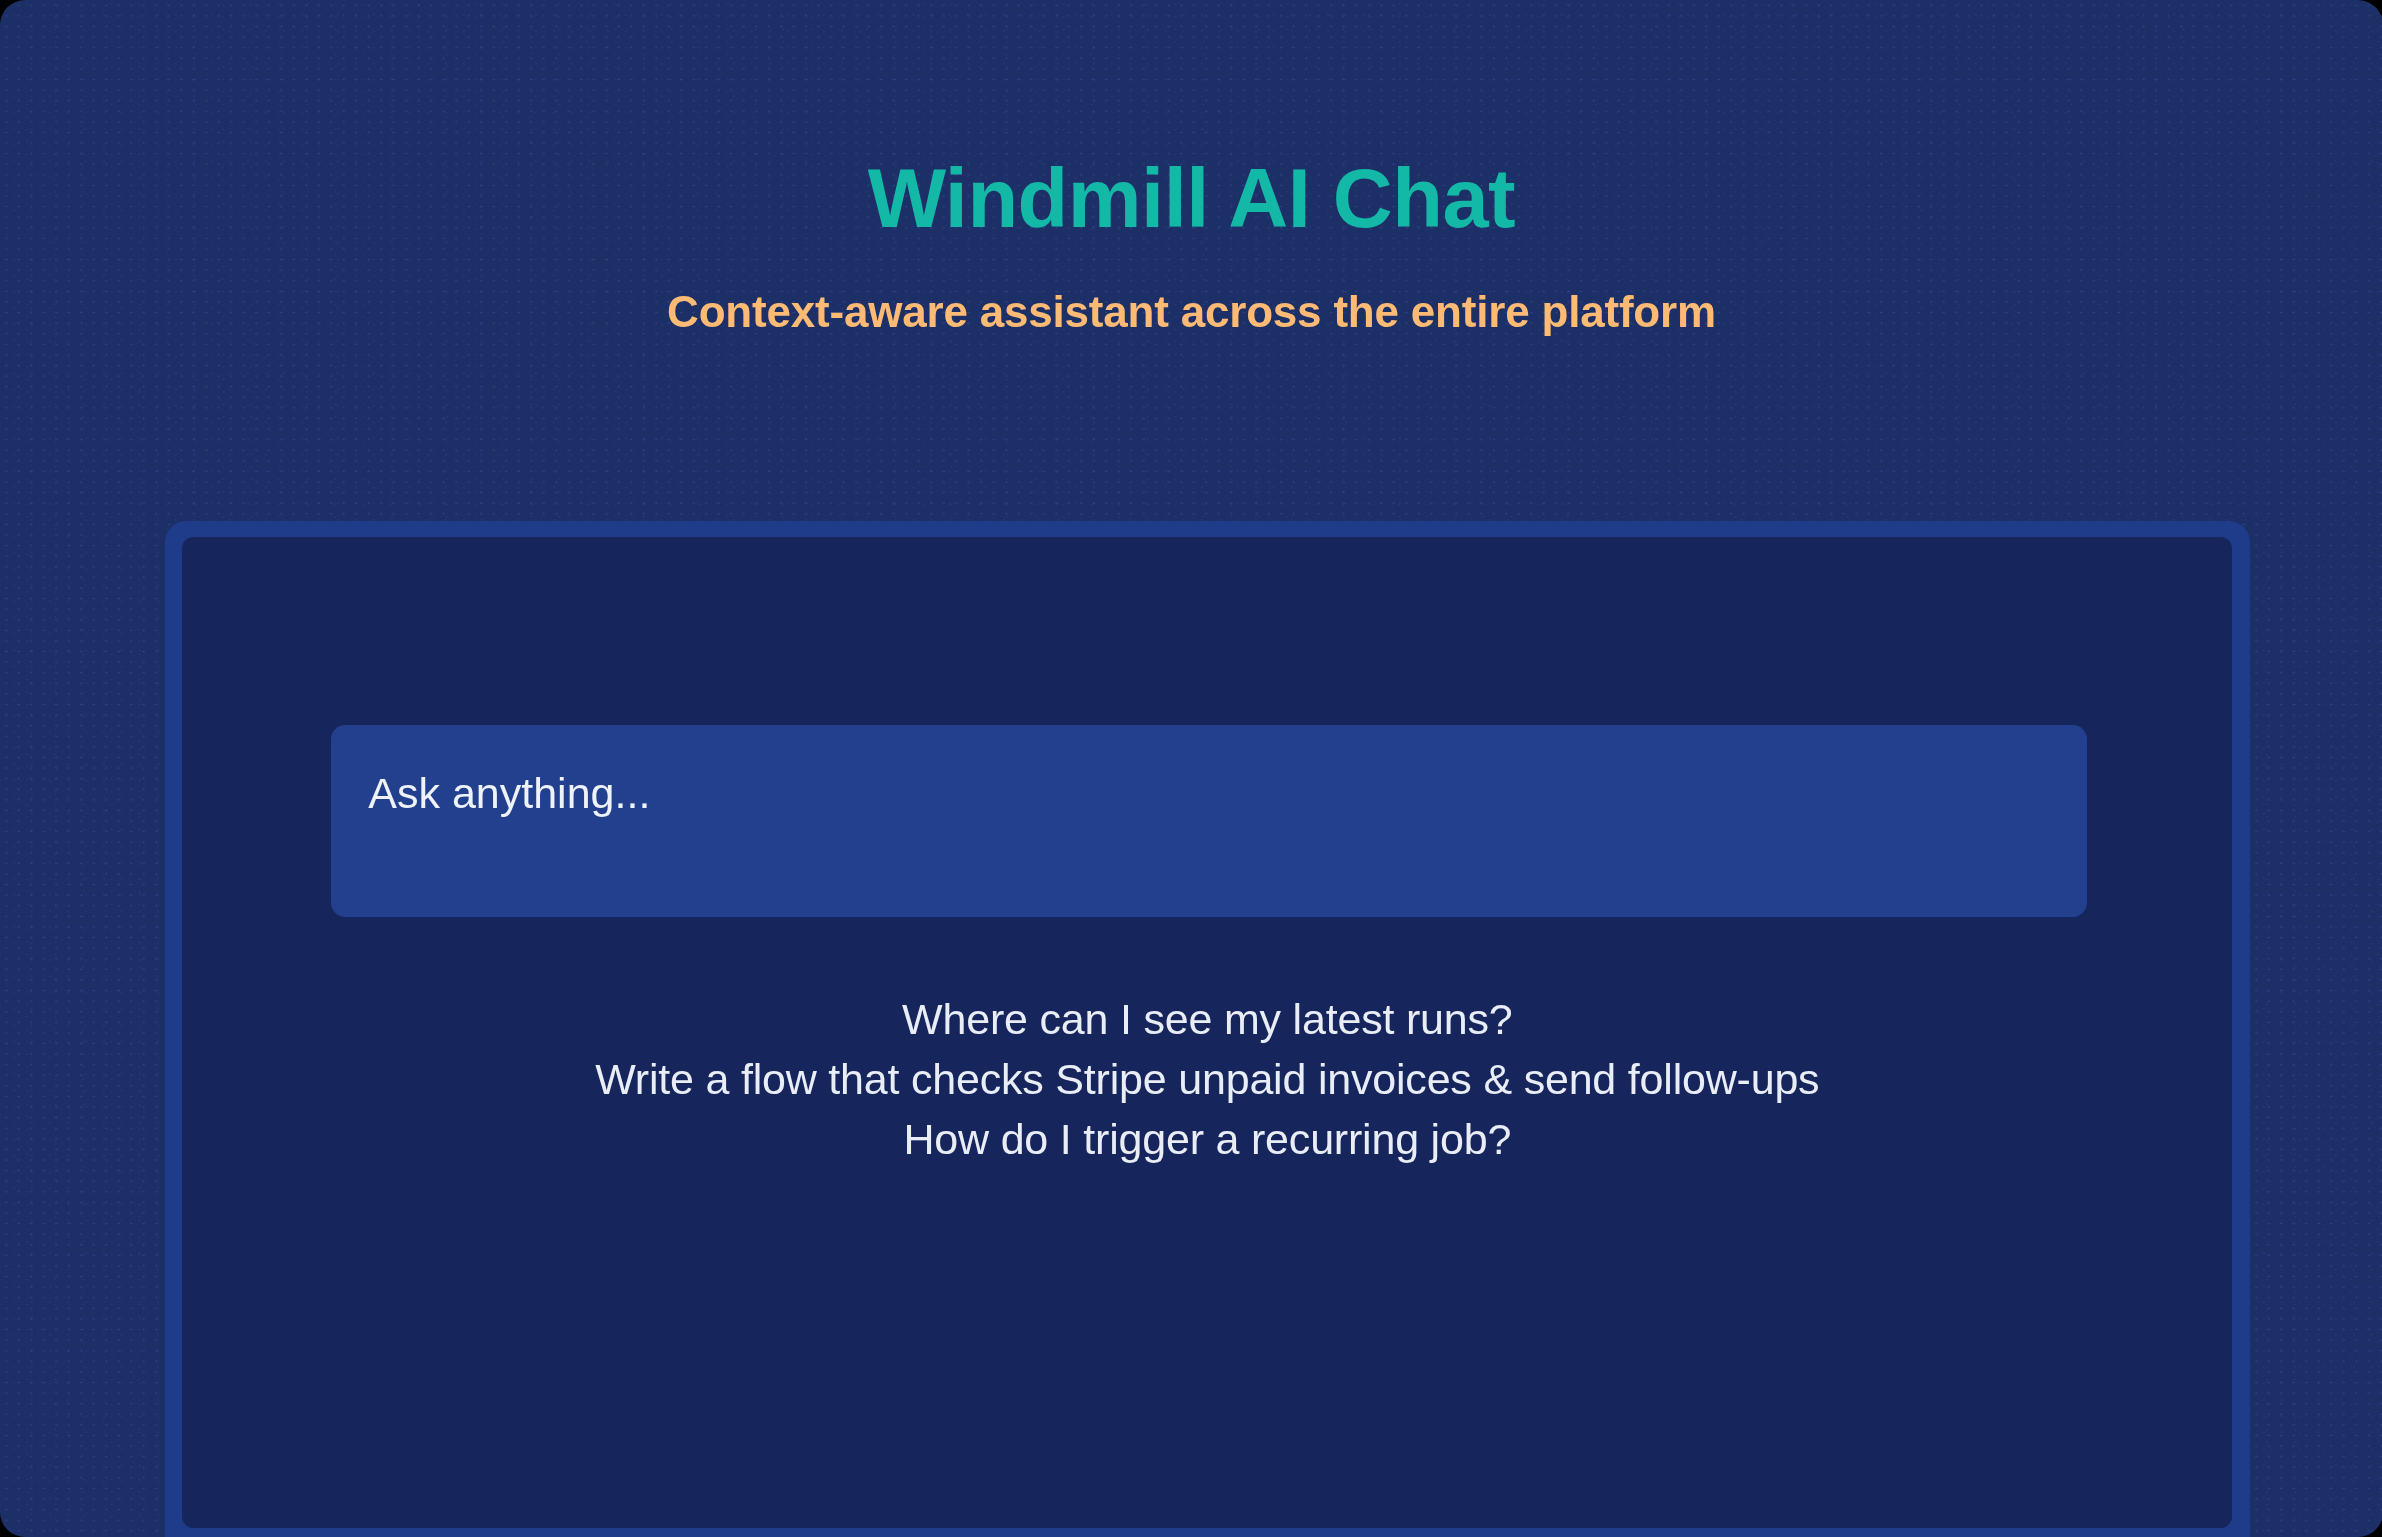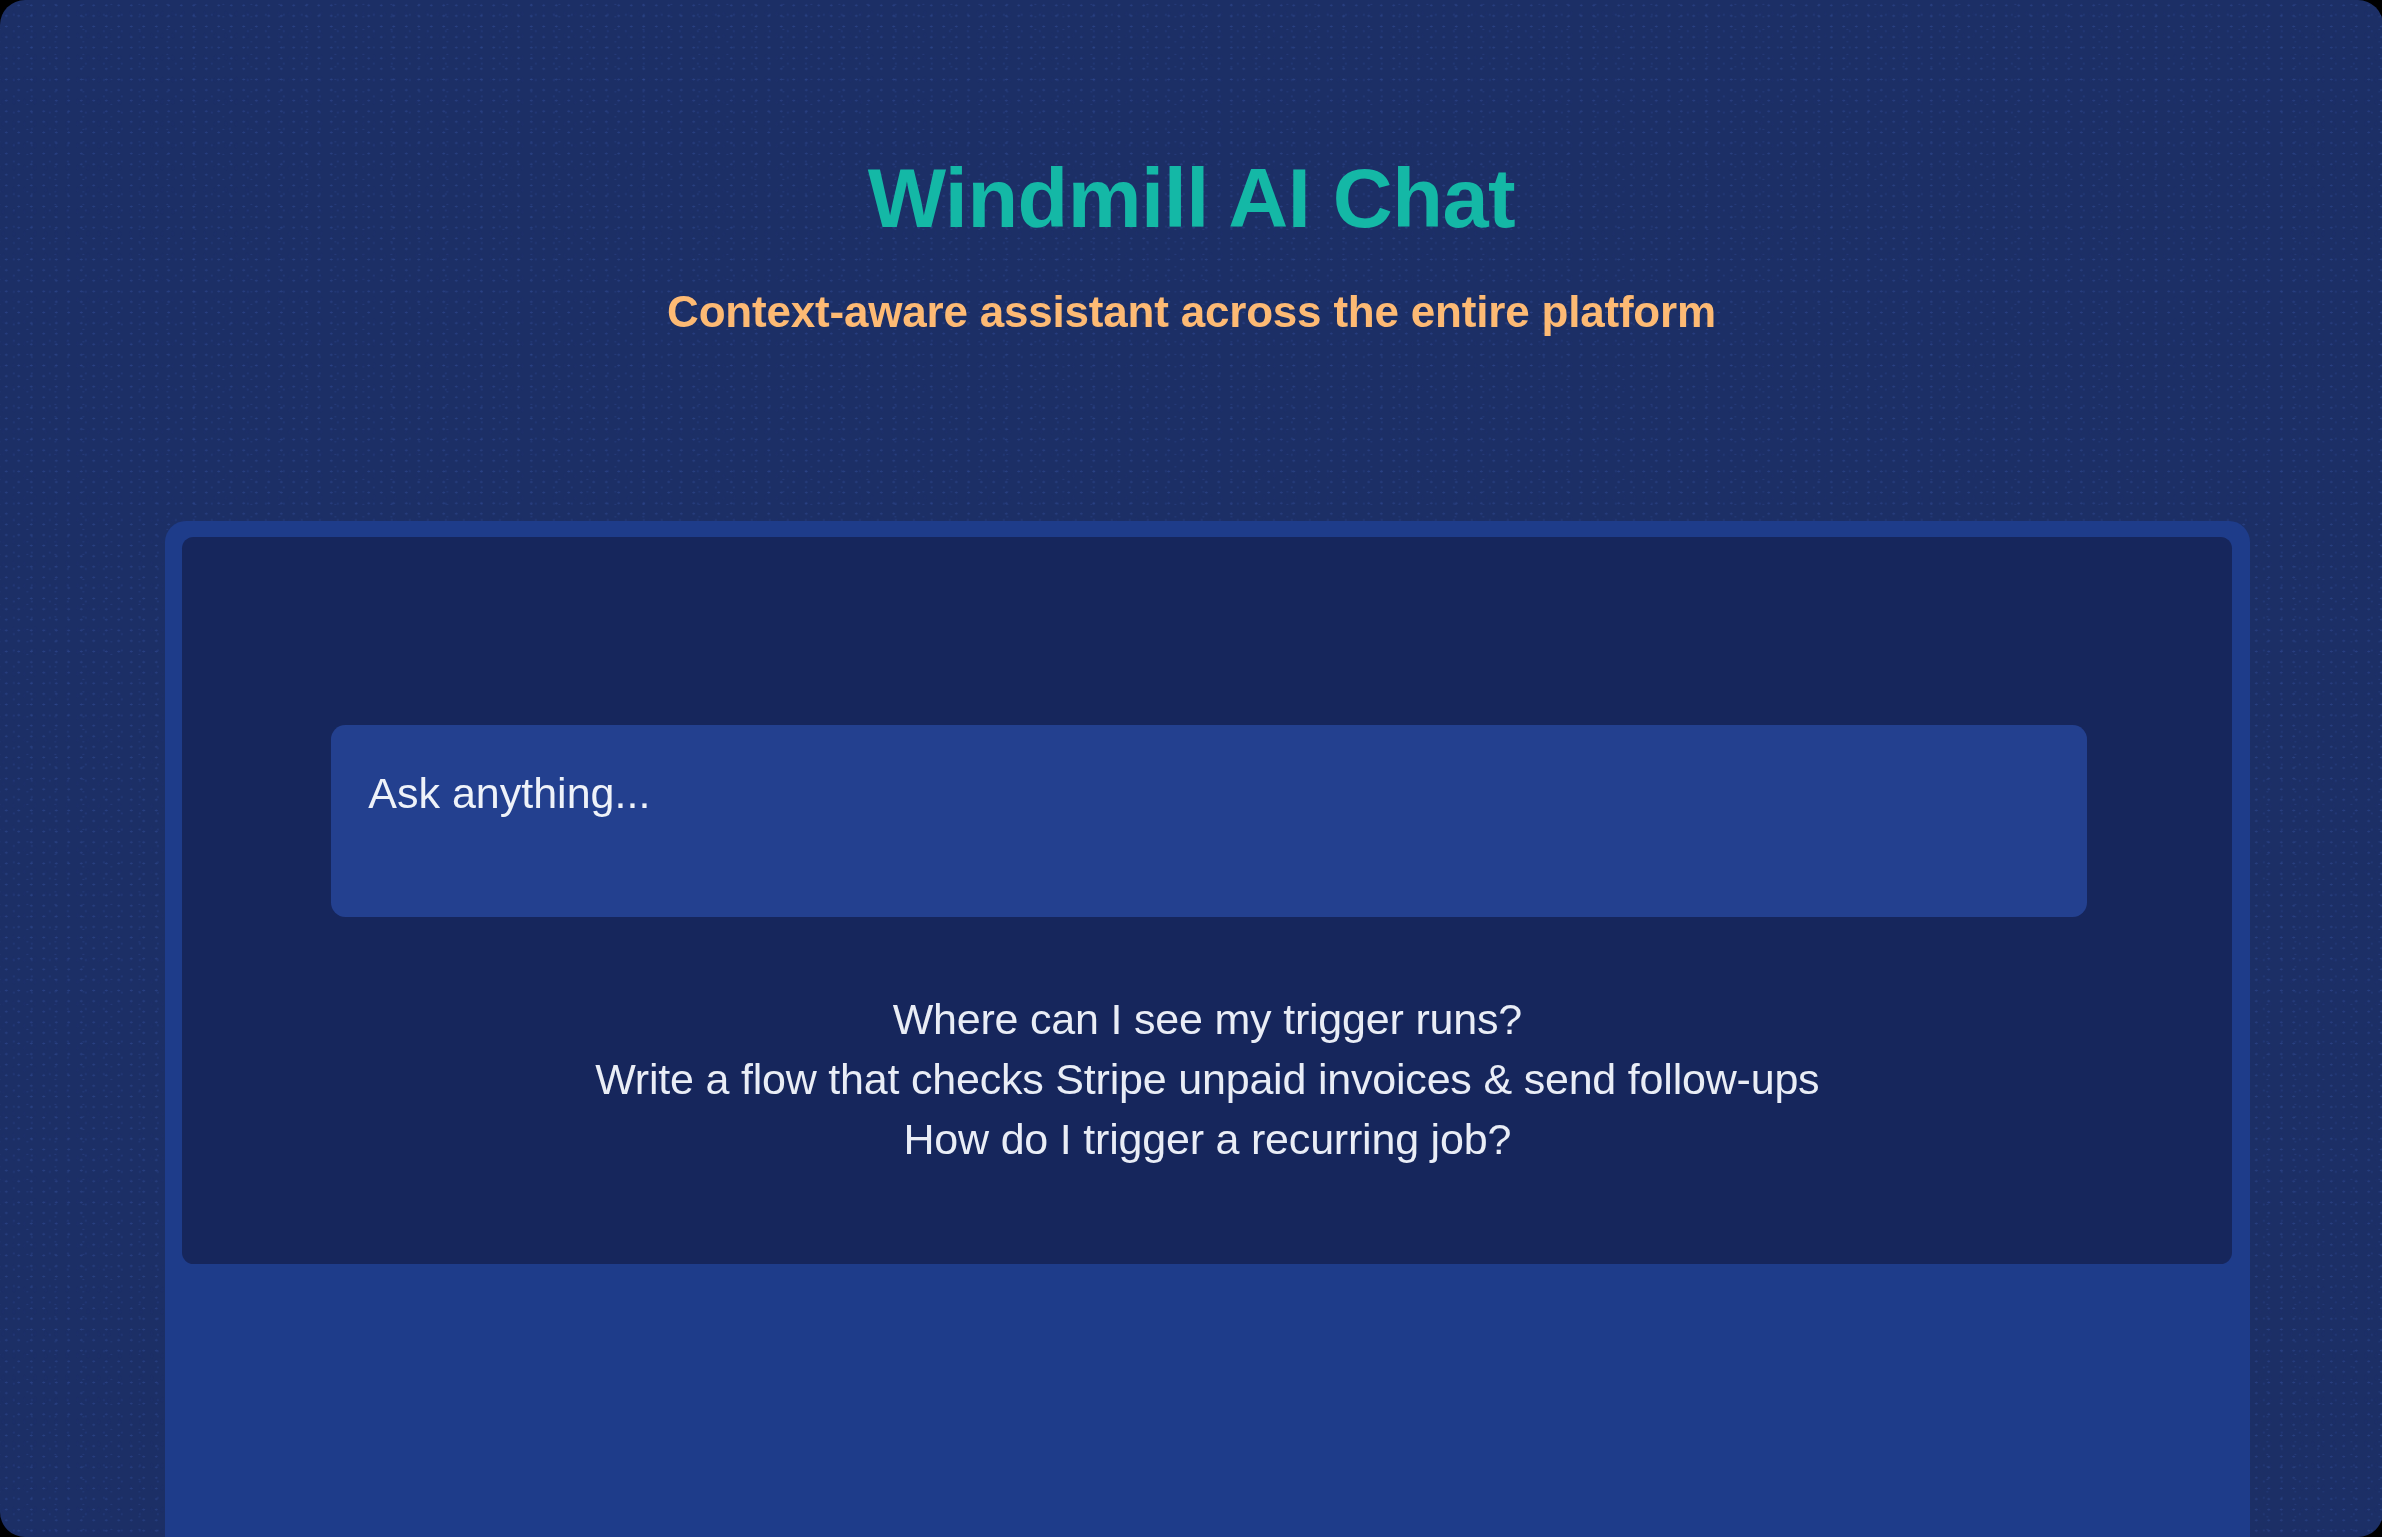--- a/index.html
+++ b/index.html
@@ -69,21 +69,21 @@
     height: 1047px;
     background: #1e3c8a;
     border-radius: 21px;
   }
   
   .chat-panel {
     position: absolute;
     left: 17.3px;
     top: 16.3px;
     width: 2050px;
-    height: 727px;
+    height: 991px;
     background: #16265c;
     border-radius: 11.5px;
     box-sizing: border-box;
     padding: 0;
     overflow: hidden;
   }
 
   .panel-title {
     position: absolute;
     left: 195px;
@@ -147,21 +147,21 @@
     <h1 class="hero-title">Windmill AI Chat</h1>
     <p class="hero-subtitle">Context-aware assistant across the entire platform</p>
   </header>
 
   <section class="chat-card">
     <div class="chat-panel">
 
       <textarea class="chat-input" placeholder="Ask anything..." style=""></textarea>
 
       <div class="suggestions">
-        <span class="suggestion">Where can I see my trigger runs?</span>
+        <span class="suggestion">Where can I see my latest runs?</span>
         <span class="suggestion">Write a flow that checks Stripe unpaid invoices &amp; send follow-ups</span>
         <span class="suggestion">How do I trigger a recurring job?</span>
       </div>
 
     </div>
   </section>
 
   <div class="panel-title">Chat</div>
 
 </div>

